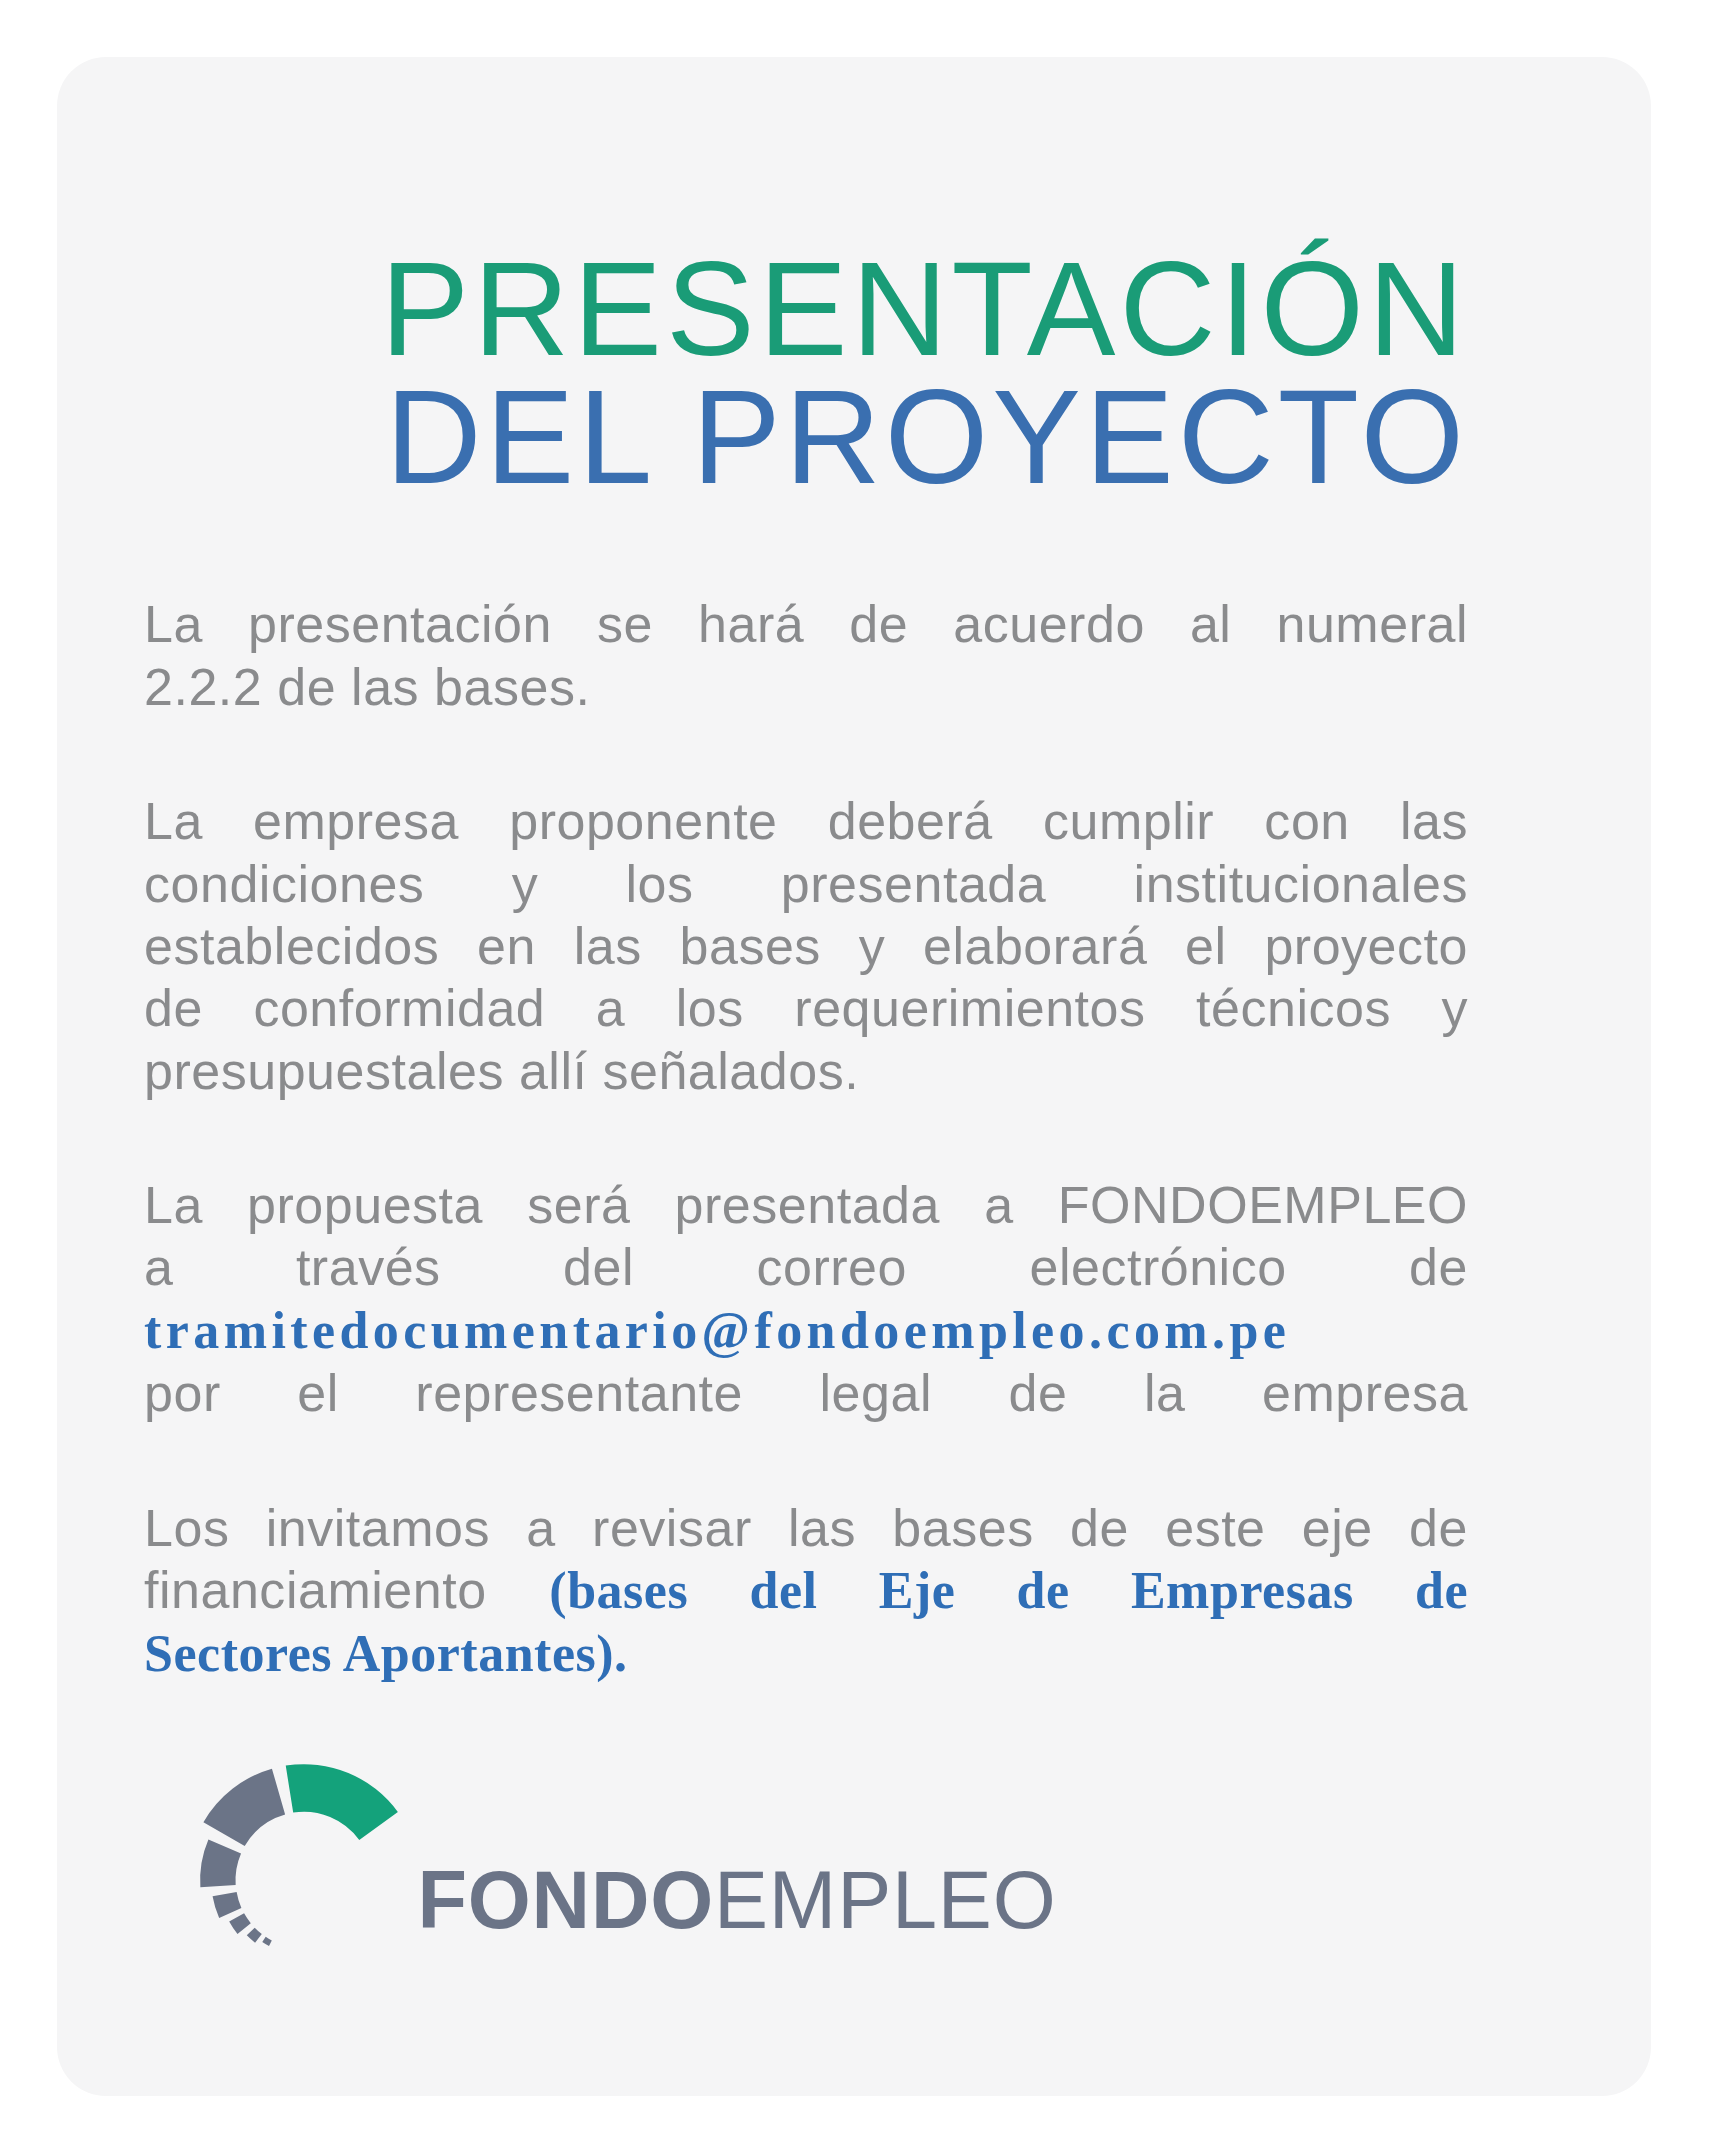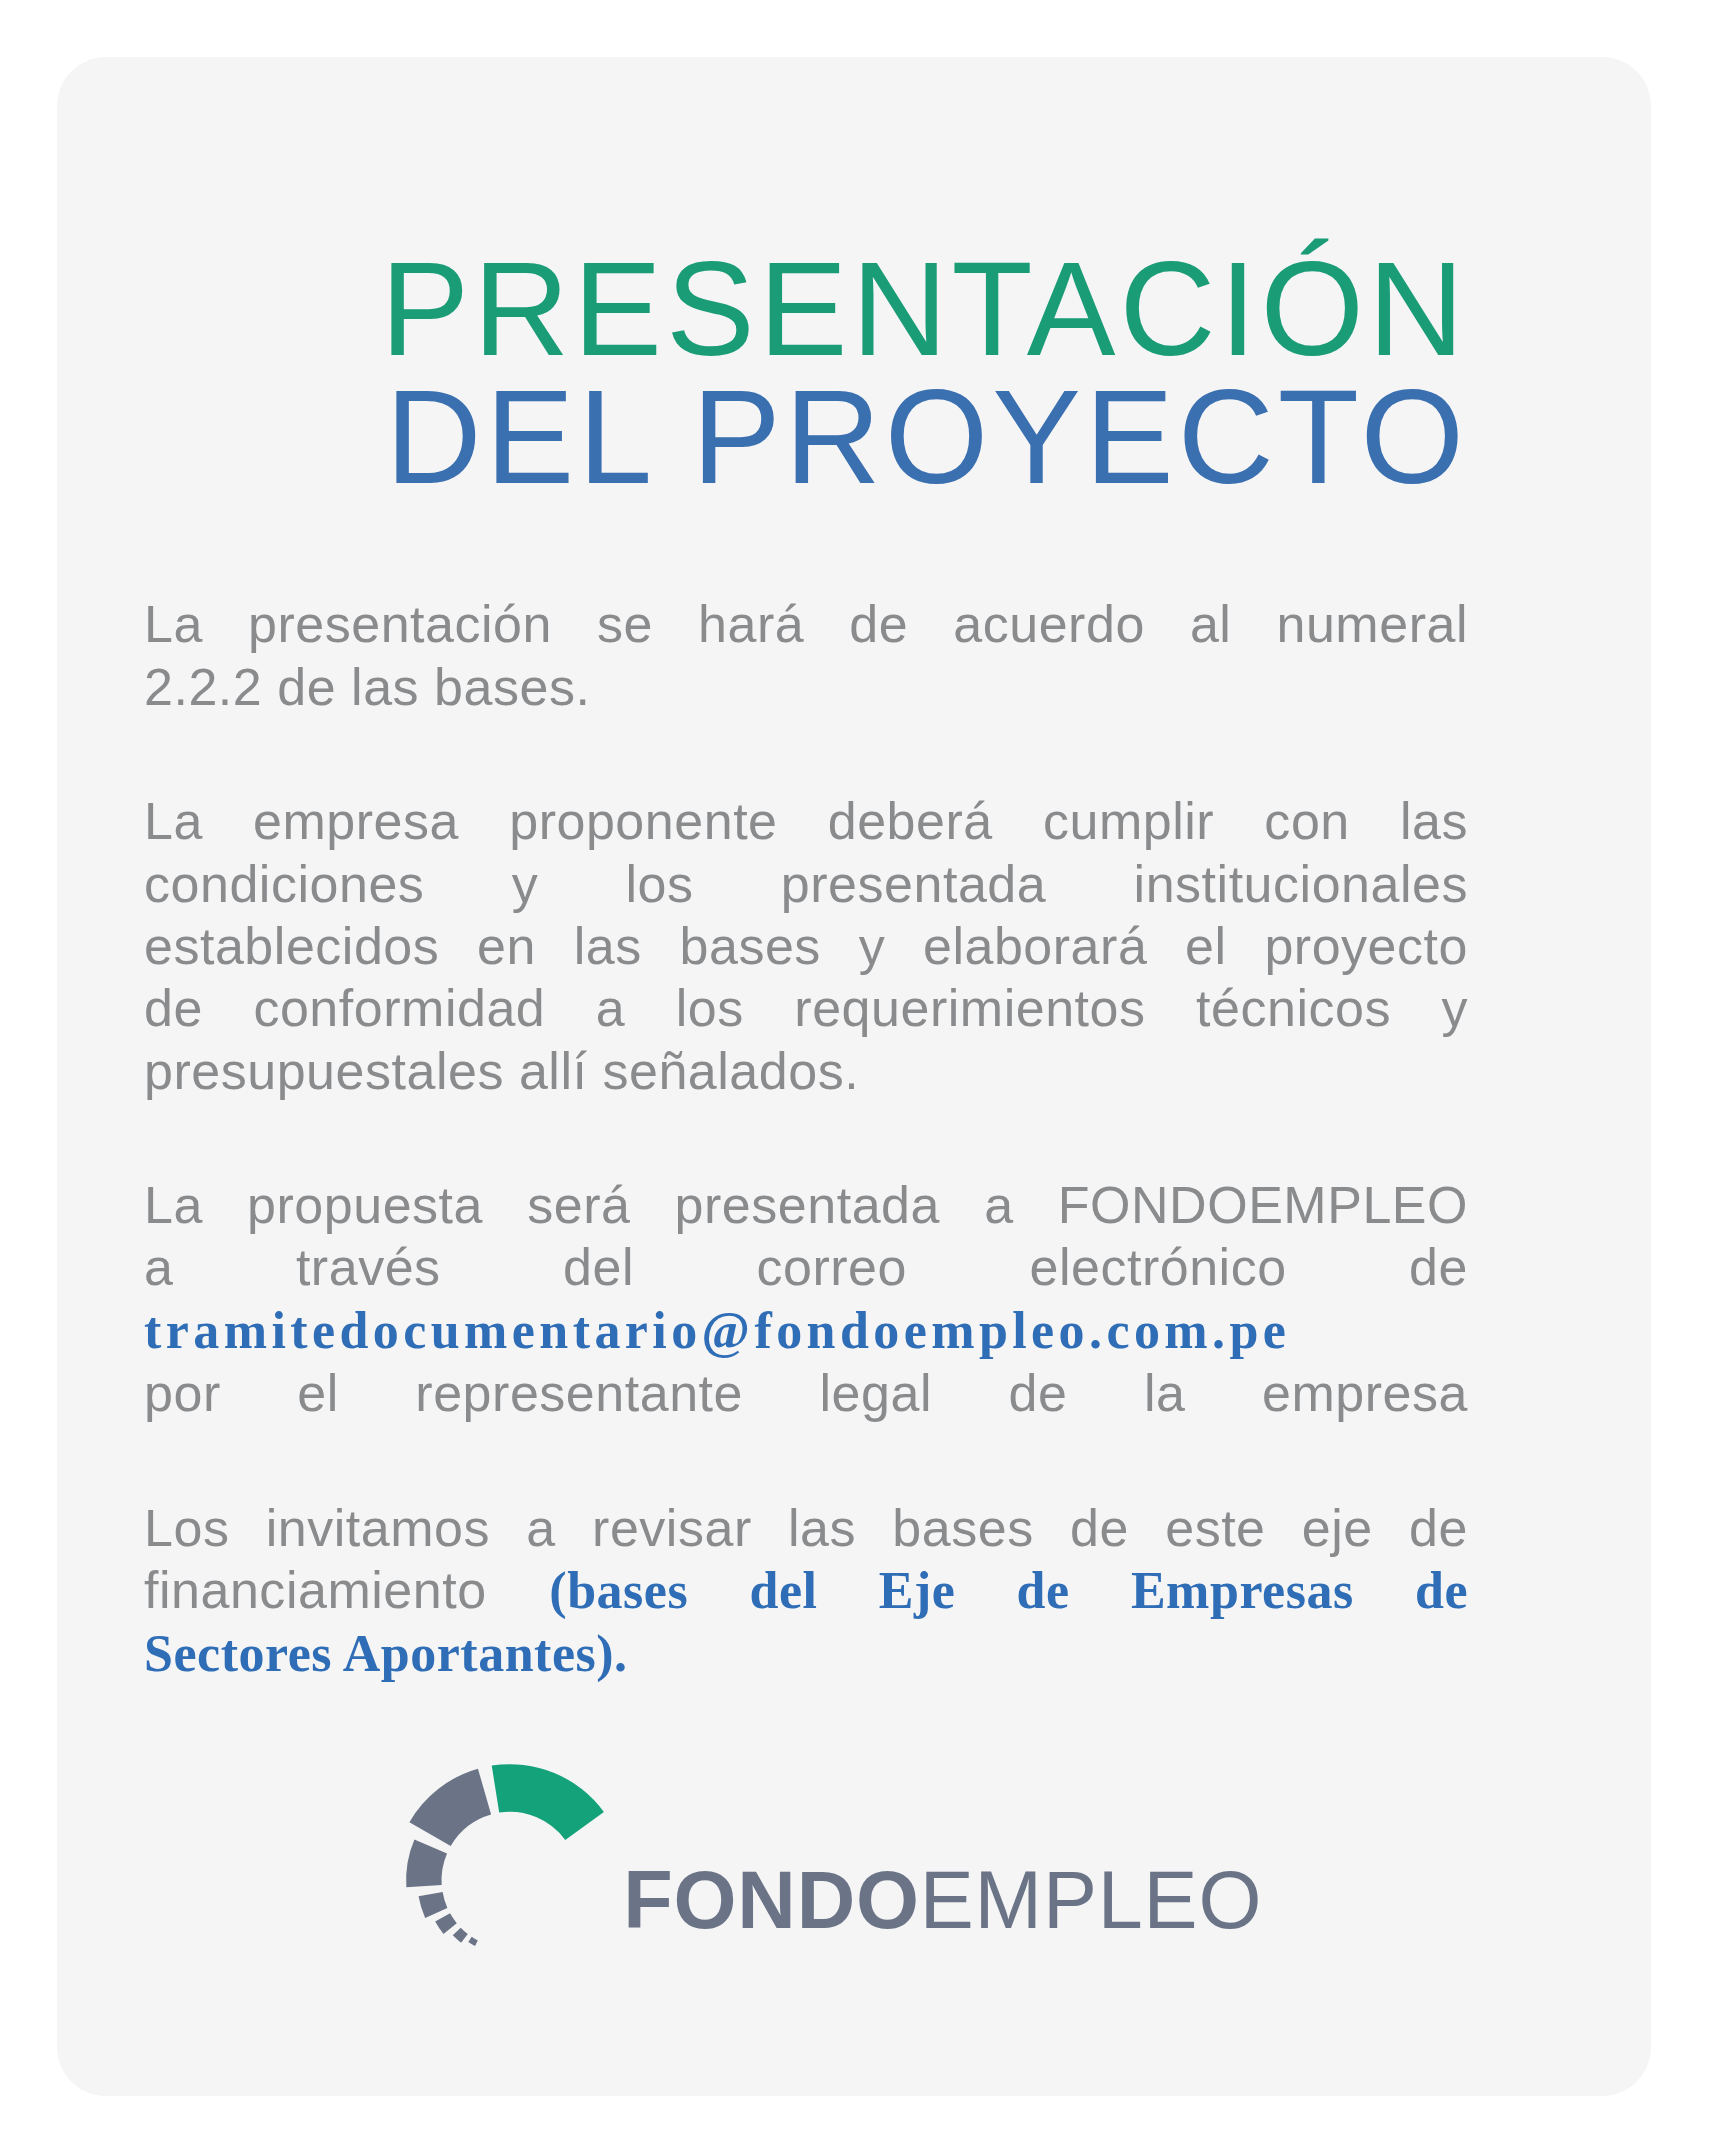--- a/index.html
+++ b/index.html
@@ -38,21 +38,20 @@
     text-align:left;
   }
   .line.just{text-align:justify;text-align-last:justify;}
   .line.email{letter-spacing:0.085em;}
   .seg-plain{color:var(--body-gray,#8a8b8d);font-weight:400;text-align:center;}
   .seg-link{color:var(--link-blue,#2f6eb6);font-weight:700;font-family:Liberation Serif, serif;}
   .logo-row{
     margin-top:71px;
     margin-left:50px;
     display:flex;
-    justify-content:center;
     align-items:flex-end;
     gap:13.4px;
   }
   .logo-icon{height:193px;display:block;}
   .wordmark{
     line-height:1;
     font-size:81px;
     letter-spacing:0.01em;
     margin-bottom:10px;
     white-space:nowrap;

